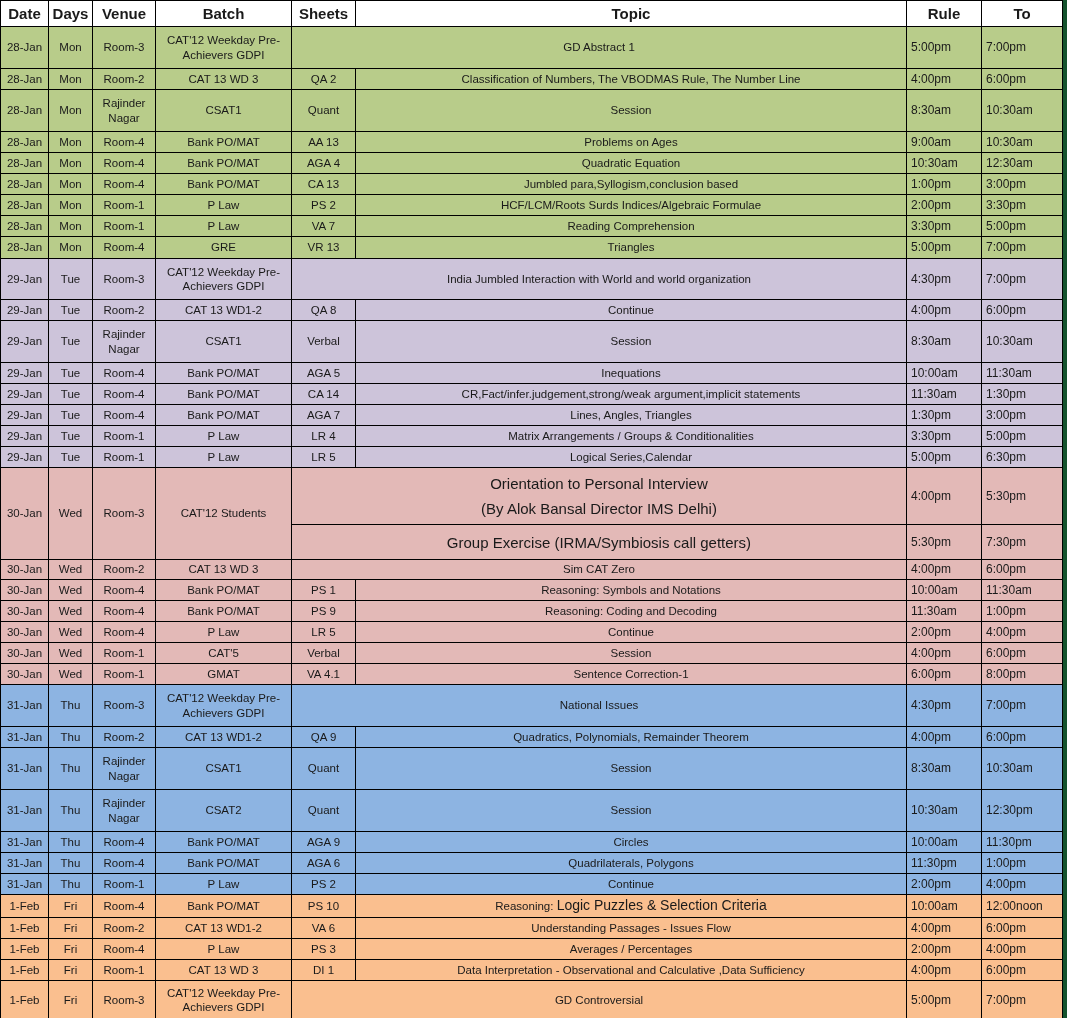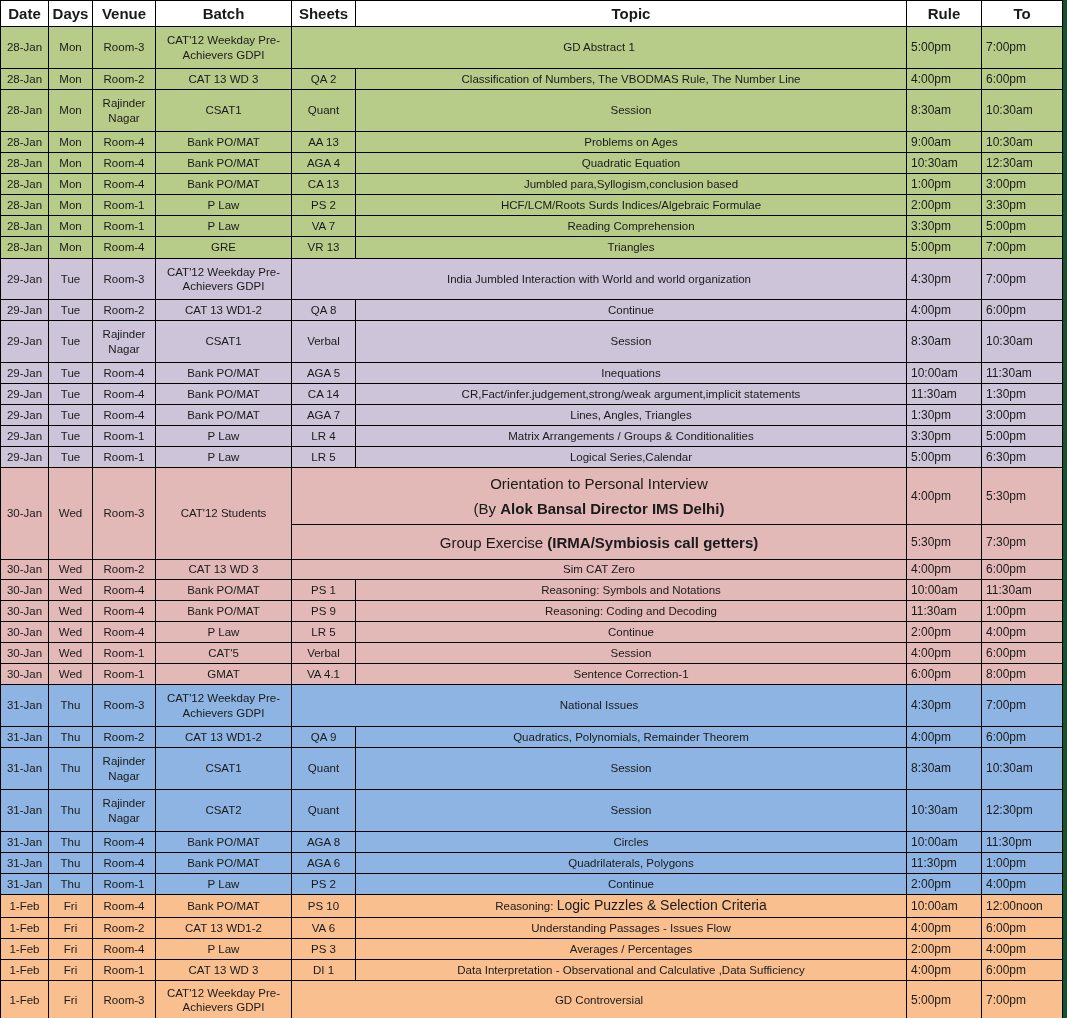--- a/index.html
+++ b/index.html
@@ -4,21 +4,21 @@
 <style>
   html,body{margin:0;padding:0;background:#ffffff;}
   .wrap{width:1067px;height:1018px;background:#14532d;overflow:hidden;}
   table{border-collapse:collapse;table-layout:fixed;width:1062px;
         font-family:"Liberation Sans",sans-serif;color:#1a1a1a;}
   th,td{border:1px solid #000;padding:0 2px;overflow:hidden;}
   th{font-size:15px;font-weight:700;text-align:center;background:#ffffff;height:25px;}
   td{font-size:11.5px;text-align:center;line-height:1.22;word-wrap:break-word;}
   td.time{text-align:left;padding-left:4px;font-size:12px;}
   td.topic-big{font-size:15px;line-height:25px;}
-  .seg-b{font-weight:700;text-align:center;}
+  .seg-b{font-weight:400;text-align:center;}
 </style>
 <style>.c-green > td{background:#b8cc8a;}
 .c-purple > td{background:#cdc4da;}
 .c-pink > td{background:#e3b9b7;}
 .c-blue > td{background:#8db4e2;}
 .c-orange > td{background:#fabf8f;}</style></head>
 <body>
 
 <div class="wrap">
   <table>
@@ -323,21 +323,21 @@
           <td>Quant</td>
           <td>Session</td>
           <td class="time">10:30am</td>
           <td class="time">12:30pm</td>
         </tr>
         <tr class="c-blue" style="height: 21px;">
           <td>31-Jan</td>
           <td>Thu</td>
           <td>Room-4</td>
           <td>Bank PO/MAT</td>
-          <td>AGA 8</td>
+          <td>AGA 9</td>
           <td>Circles</td>
           <td class="time">10:00am</td>
           <td class="time">11:30pm</td>
         </tr>
         <tr class="c-blue" style="height: 21px;">
           <td>31-Jan</td>
           <td>Thu</td>
           <td>Room-4</td>
           <td>Bank PO/MAT</td>
           <td>AGA 6</td>

